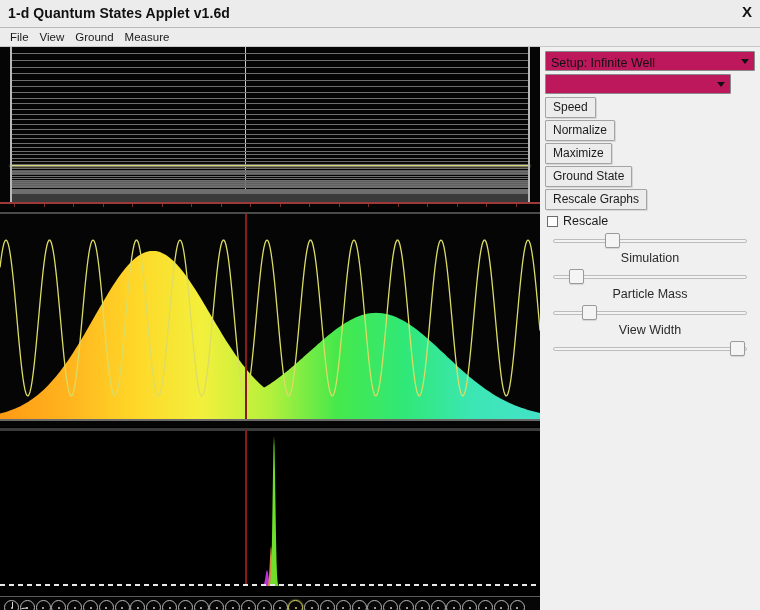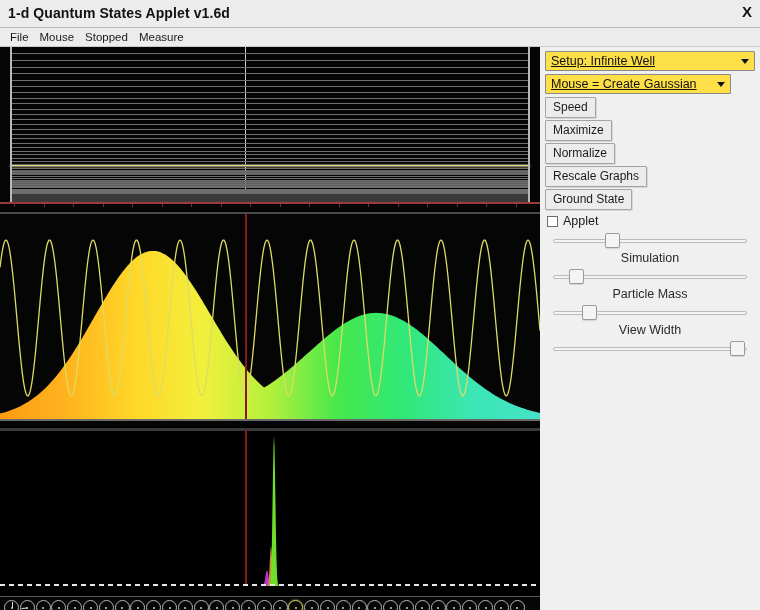--- a/index.html
+++ b/index.html
@@ -119,25 +119,25 @@
     position:absolute; left:50%; bottom:50%; width:1px; height:6px;
     background:#dcdcdc; transform-origin:bottom center;
   }
 
   
   #controls {
     position:absolute; left:540px; top:47px; width:220px; height:563px;
     background:#f0f0f0; padding:4px 5px 0 5px;
   }
   .cmb {
-    width:100%; height:20px; background:#fde047;
+    width:100%; height:20px; background:#be185d;
     border:1px solid #8a8a8a; border-radius:1px;
     font-size:12.5px; color:#111; padding:0 20px 0 5px;
-    display:flex; align-items:center; position:relative;
-    cursor:pointer; margin-bottom:3px; white-space:nowrap; overflow:hidden;text-decoration:underline;
+    display:flex; align-items:flex-end; position:relative;
+    cursor:pointer; margin-bottom:3px; white-space:nowrap; overflow:hidden;
   }
   .cmb.narrow { width:186px; }
   .cmb .chev {
     position:absolute; right:5px; top:50%; margin-top:-2px;
     width:0; height:0; border-left:4px solid transparent;
     border-right:4px solid transparent; border-top:5px solid #111;
   }
   .btn {
     display:inline-block; background:#ececec;
     border:1px solid #a4a4a4; border-radius:1px;
@@ -176,22 +176,22 @@
 
 <div id="app">
 
   <div id="titlebar">
     <div id="title-text">1-d Quantum States Applet v1.6d</div>
     <div id="close-btn">X</div>
   </div>
 
   <div id="menubar">
       <div class="menu-item">File</div>
-      <div class="menu-item">Mouse</div>
-      <div class="menu-item">Stopped</div>
+      <div class="menu-item">View</div>
+      <div class="menu-item">Ground</div>
       <div class="menu-item">Measure</div>
     </div>
 
   <div id="canvas-area">
 
     <div id="energy-panel">
       <div id="energy-cursor"></div>
       <div id="pot-floor"></div>
       <div id="energy-baseline"></div>
     <div class="elevel" style="top: 6px;"></div>
@@ -414,35 +414,34 @@
   </div>
 
   <div id="controls">
 
     <div class="cmb">
       <span>Setup: Infinite Well</span>
       <span class="chev"></span>
     </div>
 
     <div class="cmb narrow">
-      <span>Mouse = Create Gaussian</span>
       <span class="chev"></span>
     </div>
 
     <div id="button-list">
         <div class="btn-row"><div class="btn">Speed</div></div>
+        <div class="btn-row"><div class="btn">Normalize</div></div>
         <div class="btn-row"><div class="btn">Maximize</div></div>
-        <div class="btn-row"><div class="btn">Normalize</div></div>
+        <div class="btn-row"><div class="btn">Ground State</div></div>
         <div class="btn-row"><div class="btn">Rescale Graphs</div></div>
-        <div class="btn-row"><div class="btn">Ground State</div></div>
       </div>
 
     <div class="chk-row">
       <div class="chkbox"></div>
-      <div class="chk-label">Applet</div>
+      <div class="chk-label">Rescale</div>
     </div>
 
     <div id="slider-list">
         <div class="slider">
           <div class="track"></div>
           <div class="thumb" style="left: 51.91px;"></div>
         </div>
         <div class="slider-label">Simulation</div>
         <div class="slider">
           <div class="track"></div>

